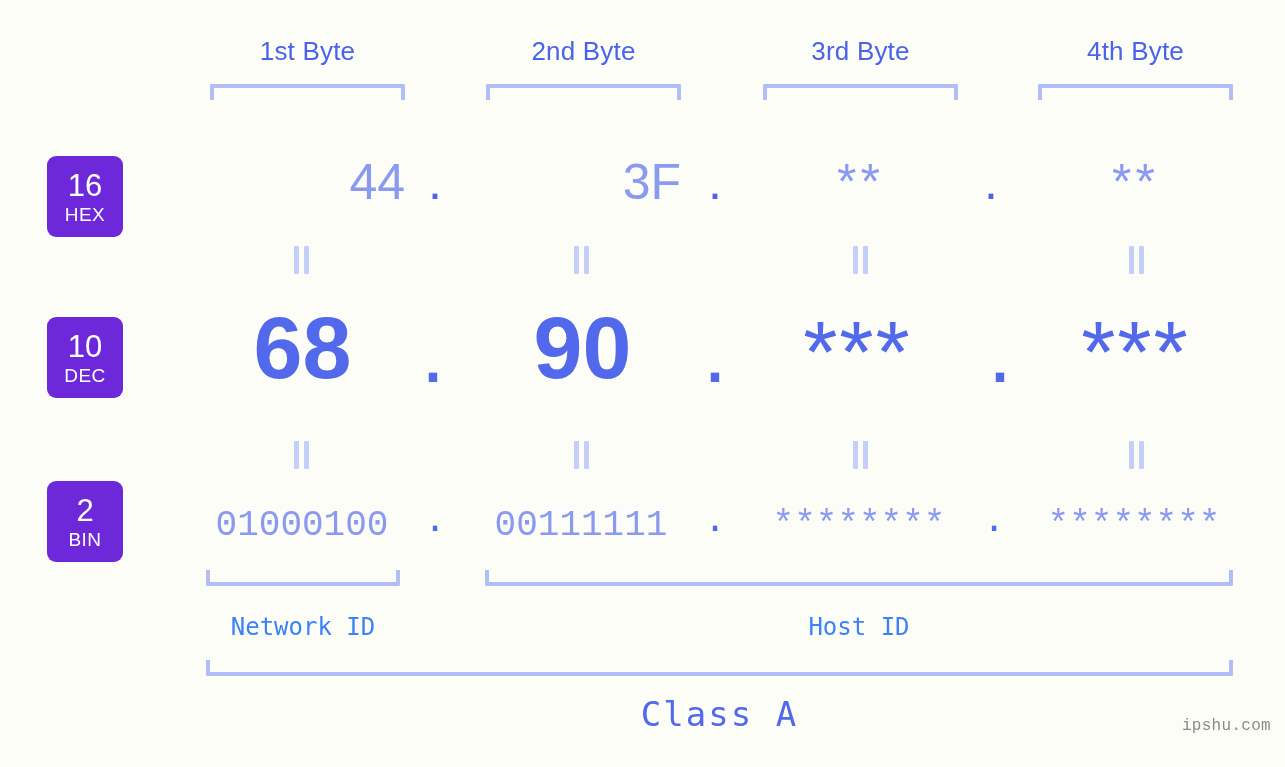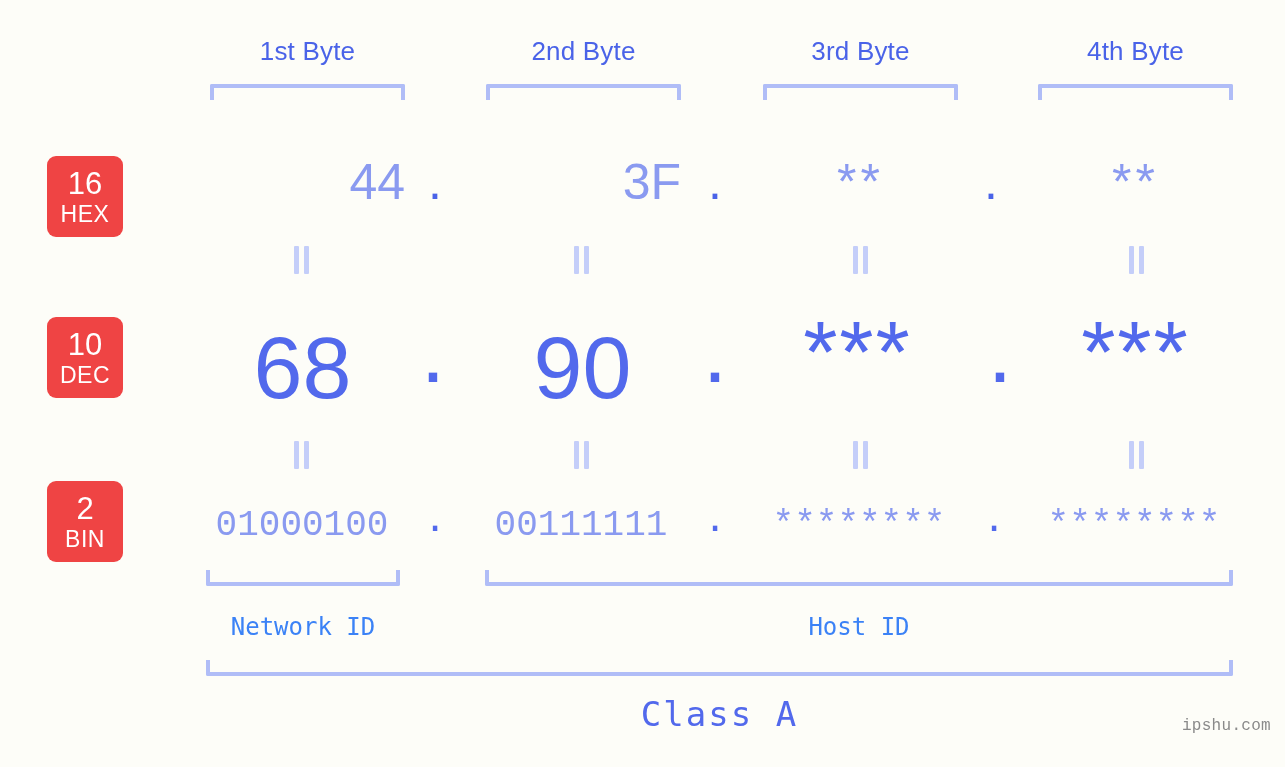--- a/index.html
+++ b/index.html
@@ -45,32 +45,32 @@
     border-right: 4px solid #b0bdf7;
     border-radius: 0 0 2px 2px;
   }
 
   
   .badge {
     position: absolute;
     left: 47px;
     width: 76px;
     height: 81px;
-    background: #ef4444;
+    background: #6d28d9;
     border-radius: 9px;
     color: #ffffff;
     display: flex;
     flex-direction: column;
     align-items: center;
     justify-content: center;
     font-family: "Liberation Sans", sans-serif;
     line-height: 1;
   }
   .badge .num { font-size: 31px; font-weight: 400; letter-spacing: 0px; }
-  .badge .nm  { font-size: 23px; font-weight: 400; margin-top: 4px; letter-spacing: .5px; text-align: right; }
+  .badge .nm  { font-size: 19px; font-weight: 400; margin-top: 4px; letter-spacing: .5px; text-align: right; }
   #badge-hex { top: 156px; }
   #badge-dec { top: 317px; }
   #badge-bin { top: 481px; }
 
   
   .cell {
     position: absolute;
     text-align: center;
     white-space: nowrap;
     font-family: "Liberation Sans", sans-serif;
@@ -94,25 +94,25 @@
   .hex-dot {
     top: 152px;
     font-size: 50px;
     color: #4a63e8;
     line-height: 60px;
     width: 30px;
   }
 
   
   .dec-val {
-    top: 316px;
+    top: 296px;
     font-size: 88px;
     color: #5269ec;
     line-height: 104px;
-    font-weight: 400;
+    font-weight: 700;
   }
   .dec-star {
     top: 300px;
     font-size: 88px;
     color: #5269ec;
     line-height: 104px;
     letter-spacing: 2px;
   }
   .dec-dot {
     top: 300px;

